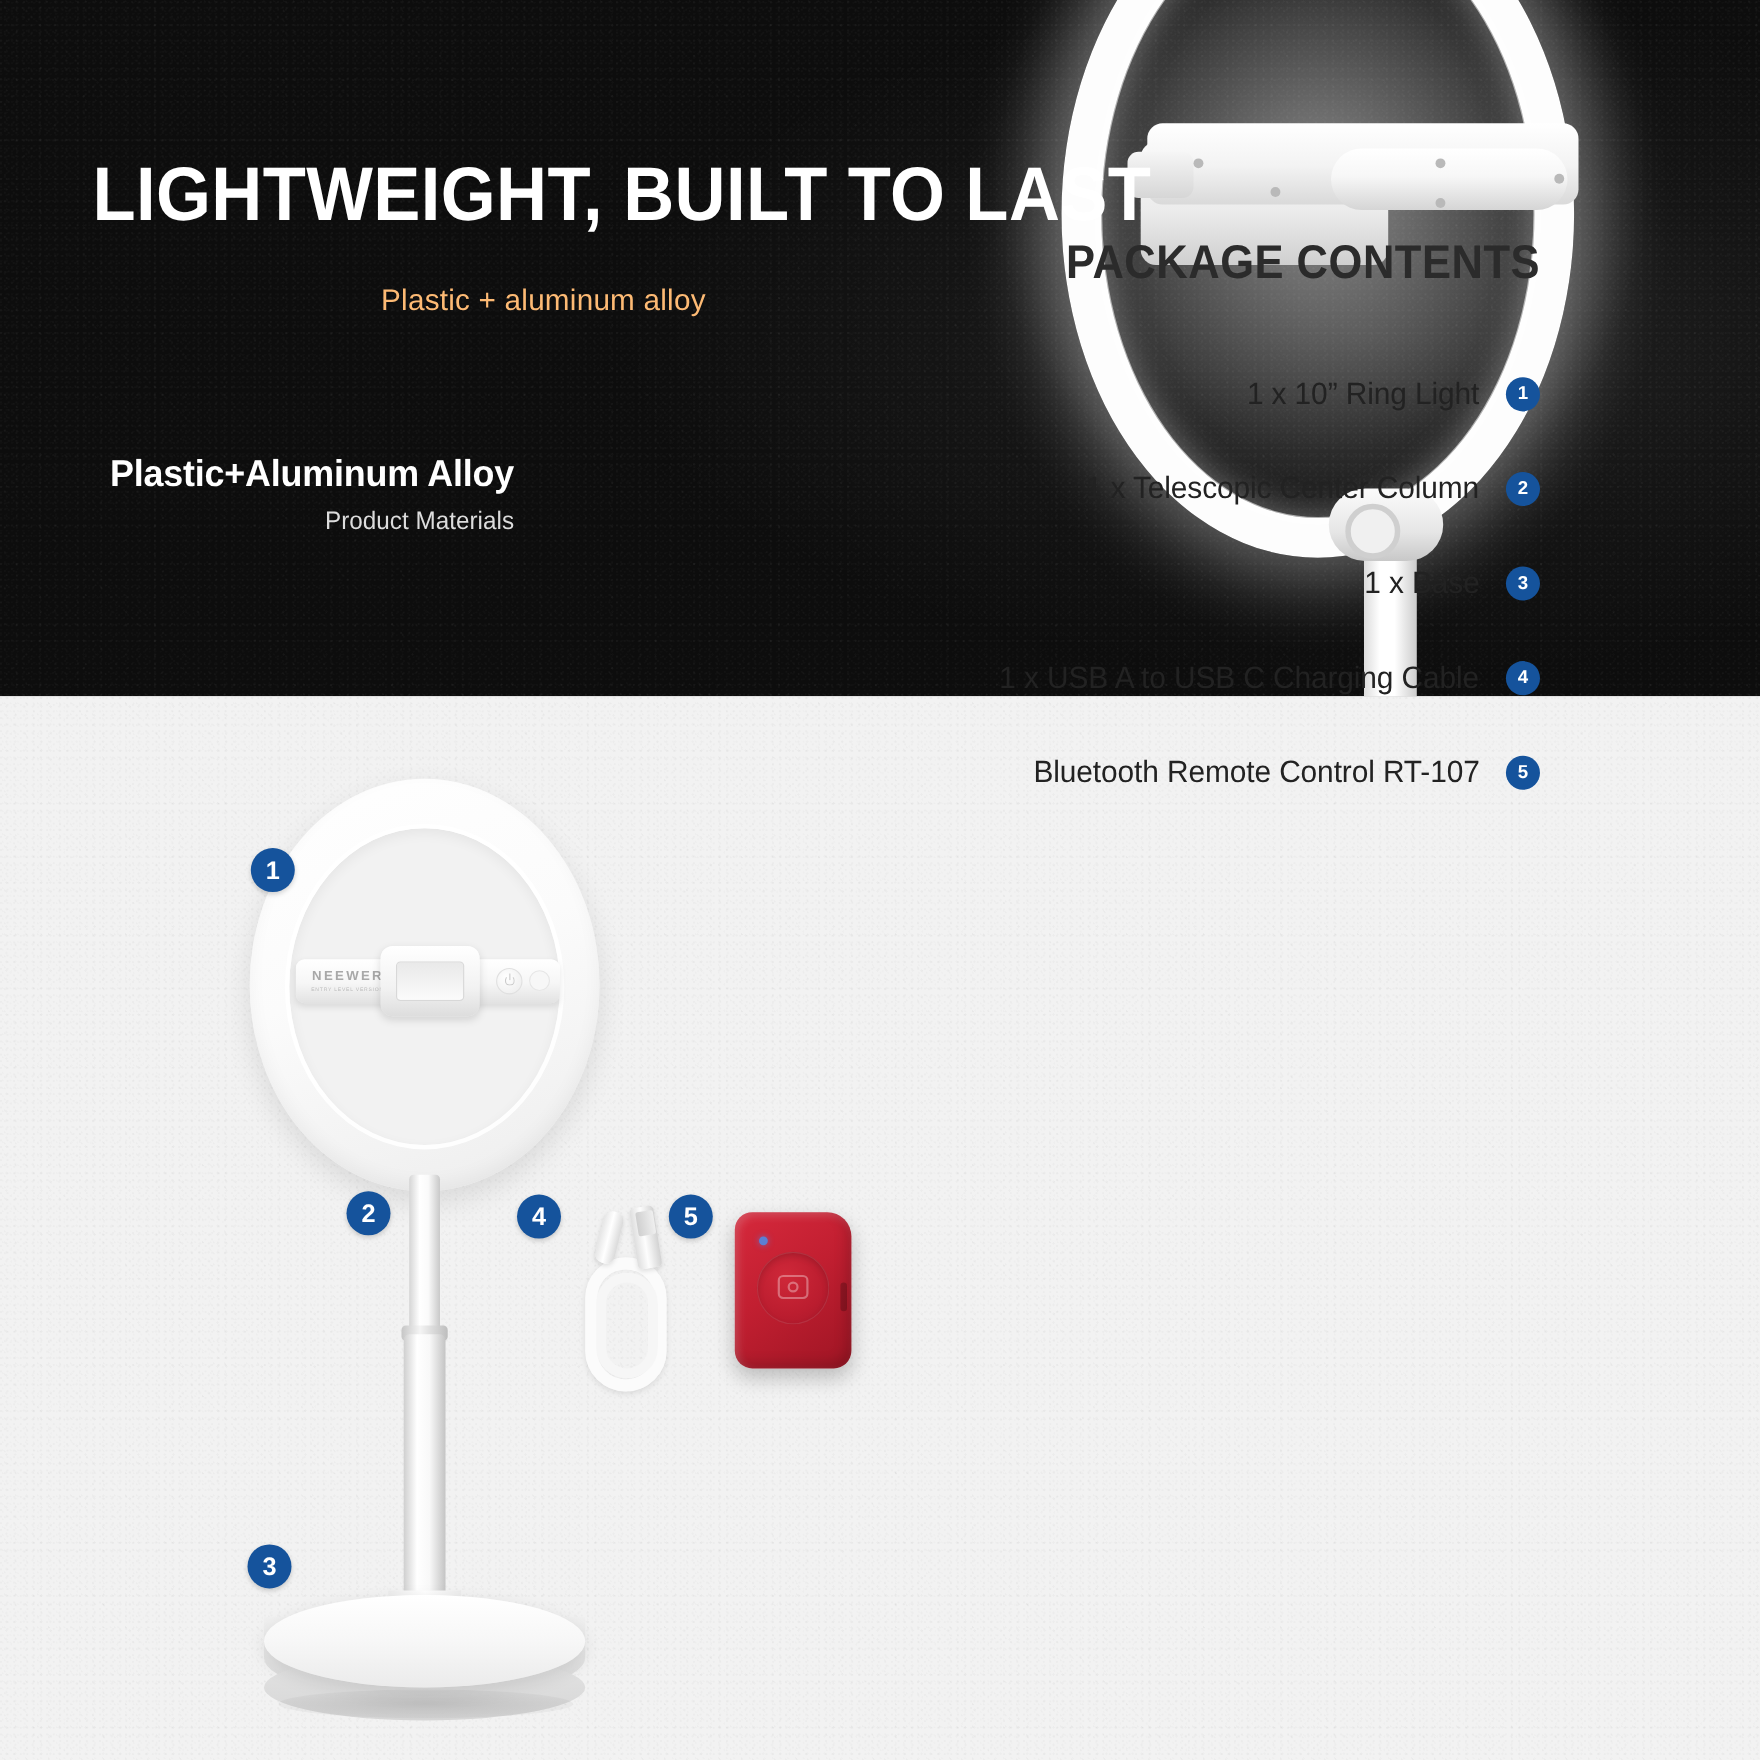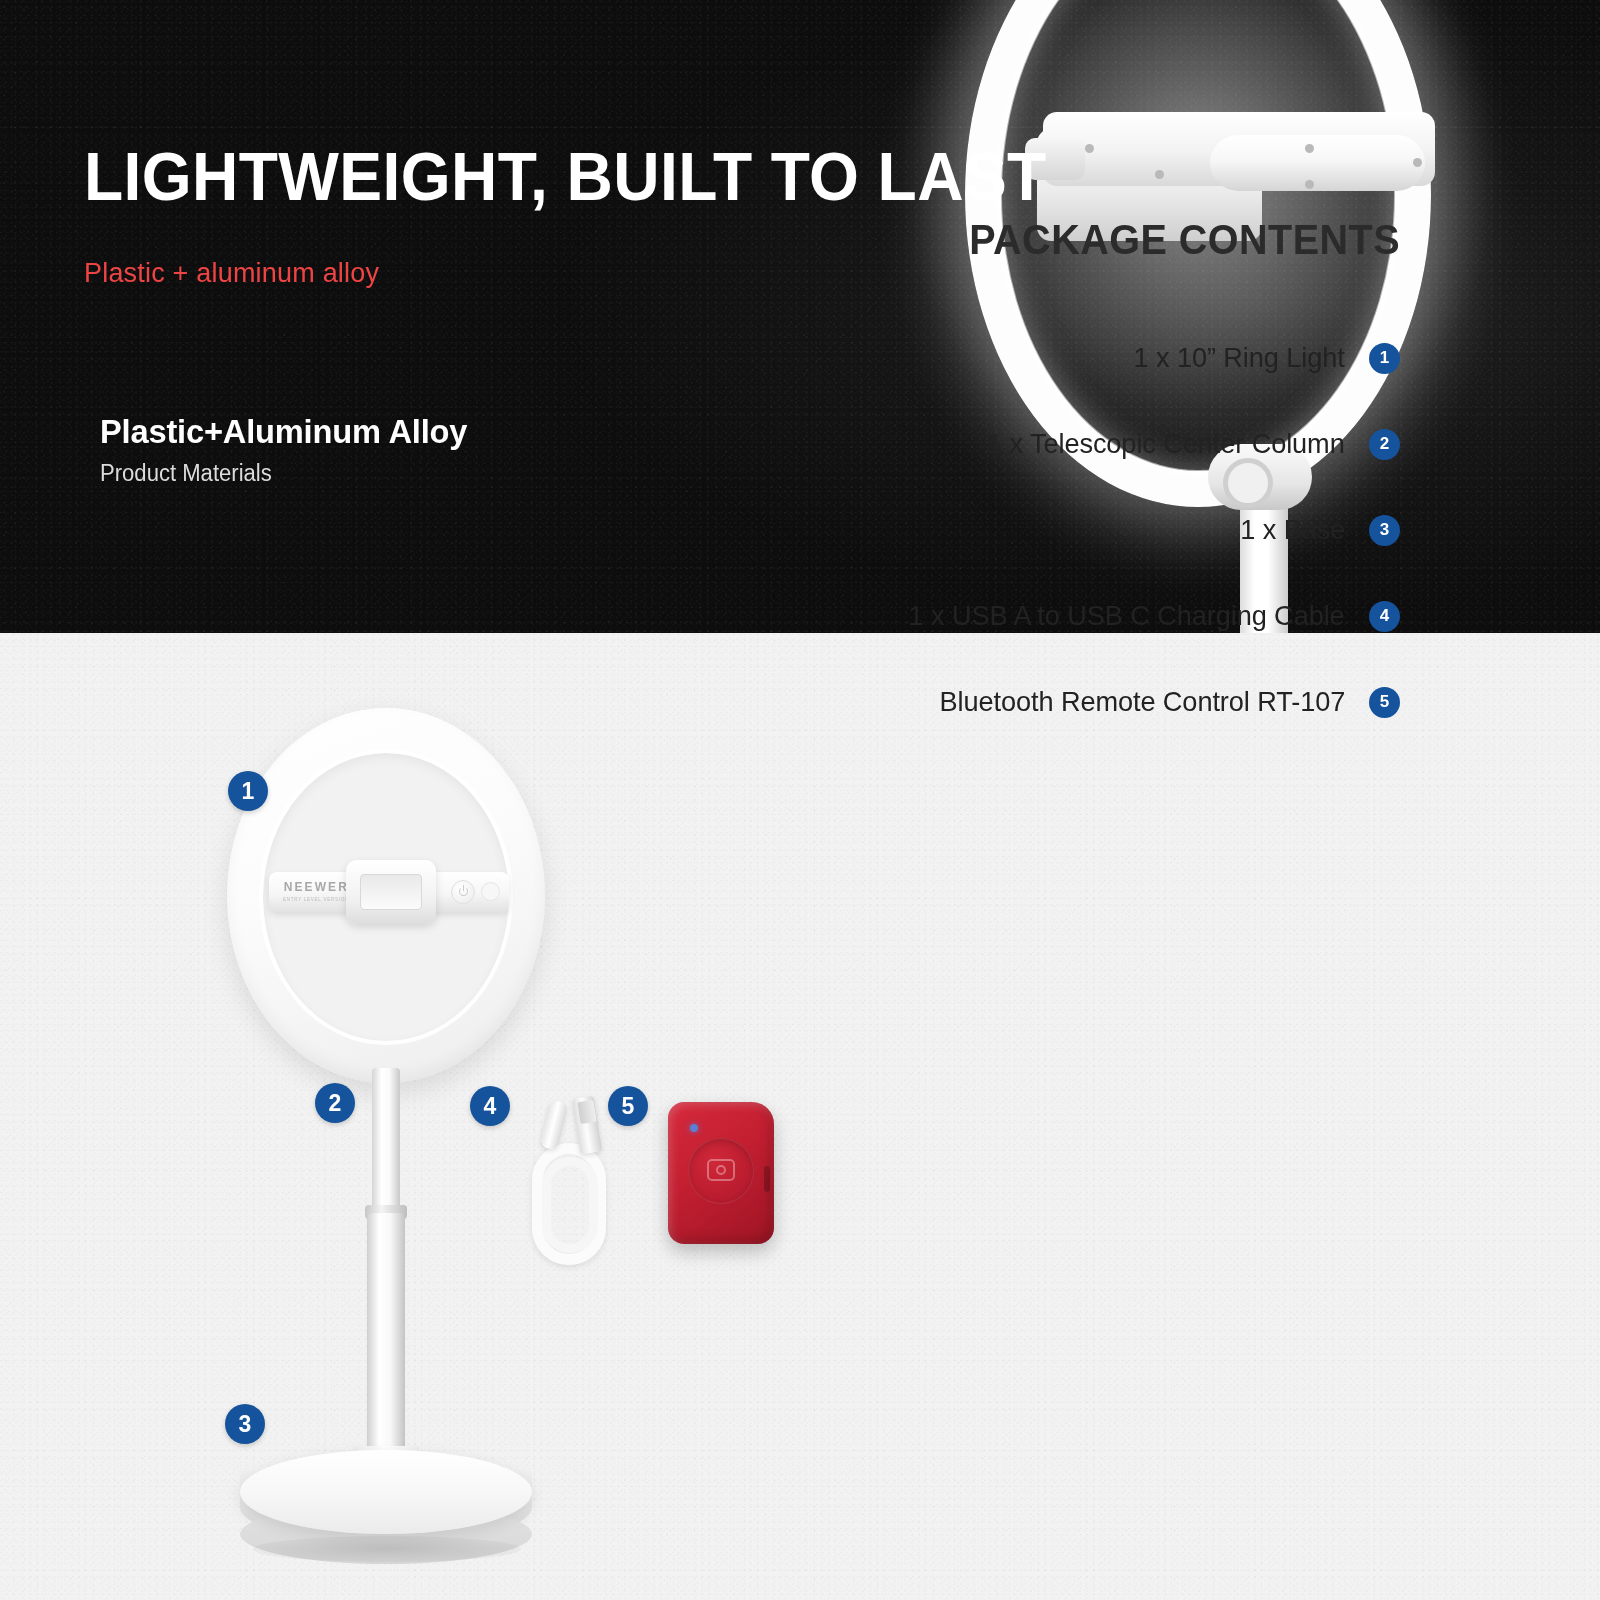--- a/index.html
+++ b/index.html
@@ -66,32 +66,34 @@
     color: #ffffff;
     letter-spacing: 0.4px;
     transform: scaleX(0.93);
     transform-origin: left center;
     margin: 0;
     white-space: nowrap;
   }
   .hero-sub {
     margin-top: 47px;
     font-size: 27px;
-    color: #ef4444;
+    color: #fdba74;
     font-weight: normal;
     letter-spacing: 0.2px;
+    text-align: center;
   }
 
   .spec-row {
     position: absolute;
     left: 100px;
     top: 412px;
     display: flex;
     gap: 56px;
     z-index: 6;
+    text-align: right;
   }
   .spec-block { min-width: 0; }
   .spec-value {
     font-size: 34px;
     font-weight: bold;
     color: #ffffff;
     letter-spacing: -0.2px;
     white-space: nowrap;
     transform: scaleX(0.96);
     transform-origin: left center;

